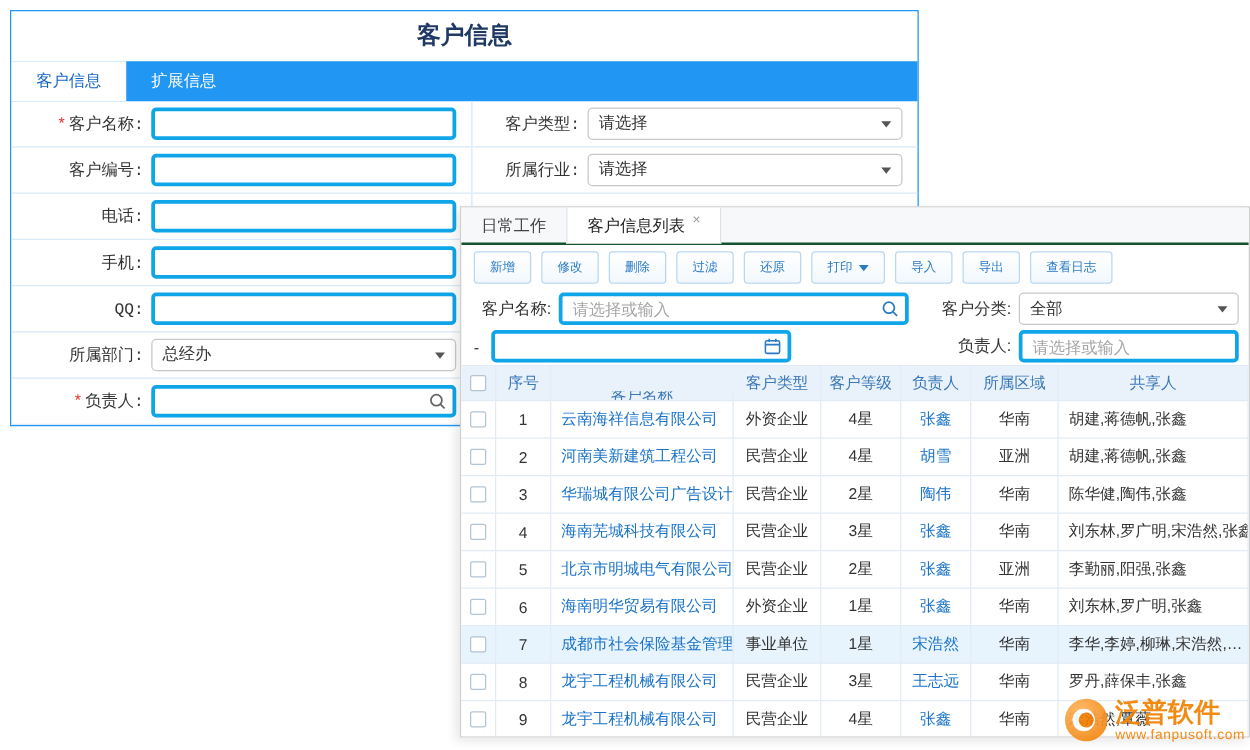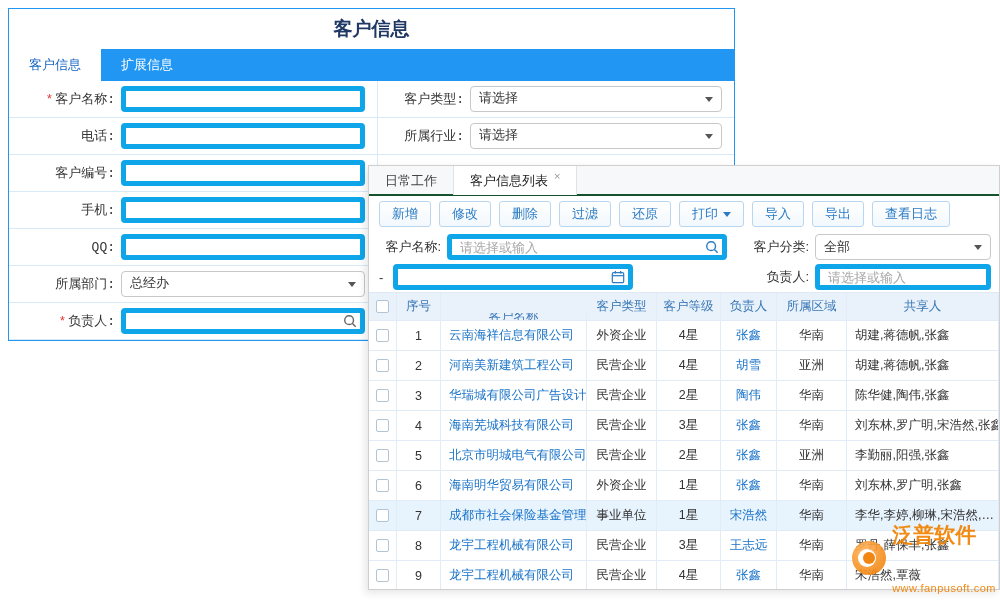--- a/index.html
+++ b/index.html
@@ -17,21 +17,21 @@
   .ftab.active { background:#fff; color:#1565c0; }
   .form-body { position:absolute; top:72px; left:0; right:0; bottom:0; display:flex;font-family:Liberation Mono, monospace; }
   .fcol.left { width:368px; flex:none; }
   .fcol.right { flex:1; border-left:1px solid #d8e9f8; }
   .frow { height:37px; border-bottom:1px solid #d8e9f8; display:flex; align-items:center; }
   .flabel { text-align:right; font-size:13px; color:#333; padding-right:6px; flex:none; }
   .fcol.left .flabel { width:112px; }
   .fcol.right .flabel { width:92px; }
   .req { color:#e53935; margin-right:2px; }
   .fctrl { position:relative; flex:1; padding-right:12px; }
-  .txt { width:100%; height:26px; border:5px solid #0ea5e9; border-radius:4px;
+  .txt { width:100%; height:26px; border:3px solid #0ea5e9; border-radius:4px;
     padding:0 8px; font-size:13px; color:#333; outline:none; background:#fff;
     font-family:inherit; }
   .txt.has-icon { padding-right:28px; }
   .selectbox { position:relative; height:26px; border:1px solid #c8c8c8; border-radius:4px;
     background:#fff; line-height:24px; font-size:13px; color:#333; padding:0 22px 0 8px;
     overflow:hidden; white-space:nowrap; cursor:pointer; }
   .caret-dark { position:absolute; right:8px; top:10px; width:0; height:0;
     border-left:4px solid transparent; border-right:4px solid transparent;
     border-top:5px solid #555; }
   .field-icon { position:absolute; top:50%; transform:translateY(-50%); right:20px;
@@ -44,21 +44,21 @@
     box-shadow:-3px 3px 8px rgba(0,0,0,.10); }
   .list-tabs { height:30px; background:#f6f8fa; border-bottom:2px solid #14532d;
     display:flex; }
   .ltab { padding:0 16px; line-height:29px; font-size:13px; color:#444; cursor:pointer; }
   .ltab.active { background:#fff; border-left:1px solid #dfe3e8; border-right:1px solid #dfe3e8;
     color:#222; position:relative; margin-bottom:-1px; }
   .tab-close { color:#999; font-size:11px; margin-left:6px; vertical-align:top;
     line-height:20px; cursor:pointer; }
   .toolbar { height:36px; display:flex; align-items:center; gap:8px; padding:0 10px; }
   .tbtn { height:26px; padding:0 12px; background:linear-gradient(#ffffff,#f2f8fd);
-    border:1px solid #b9d7f1; color:#2b7bc4; border-radius:3px; font-size:13px;
+    border:1px solid #b9d7f1; color:#2b7bc4; border-radius:3px; font-size:10px;
     display:inline-flex; align-items:center; gap:5px; cursor:pointer; font-family:inherit; }
   .caret-blue { width:0; height:0; border-left:4px solid transparent;
     border-right:4px solid transparent; border-top:5px solid #2b7bc4; }
 
   .filters { padding:0 4px 0 10px; }
   .filter-row { display:flex; align-items:center; height:30px; }
   .fl-left { width:358px; flex:none; display:flex; align-items:center; }
   .fl-right { flex:1; display:flex; align-items:center;margin-left:14px; }
   .fl-label { font-size:13px; color:#333; text-align:right; flex:none; }
   .lab-68 { width:68px; padding-right:6px; }
@@ -96,45 +96,45 @@
   
   .watermark { position:absolute; right:4px; bottom:6px; display:flex;
     align-items:center; gap:6px; opacity:.92; pointer-events:none; z-index:20; }
   .wm-logo { width:34px; height:34px; border-radius:50%; position:relative; flex:none;
     background:radial-gradient(circle at 35% 30%, #ffb45e, #f07c00); }
   .wm-logo::after { content:""; position:absolute; left:6px; top:8px; width:18px;
     height:18px; border-radius:50%; background:#fff; }
   .wm-logo::before { content:""; position:absolute; left:11px; top:11px; width:12px;
     height:12px; border-radius:50%; background:#f07c00; z-index:1; }
   .wm-brand { font-size:21px; font-weight:bold; color:#f08200; line-height:1.1; }
-  .wm-url { font-size:11px; color:#f08200; letter-spacing:.5px;margin-top:36px; }
+  .wm-url { font-size:11px; color:#f08200; letter-spacing:.5px; }
 </style>
 </head>
 <body>
 
 <div class="stage">
 
   <div class="win-form">
     <div class="win-title">客户信息</div>
     <div class="form-tabs">
       <div class="ftab active">客户信息</div>
       <div class="ftab">扩展信息</div>
     </div>
     <div class="form-body">
       <div class="fcol left">
         <div class="frow">
           <div class="flabel"><span class="req">*</span><span>客户名称:</span></div>
           <div class="fctrl"><input class="txt" value="" style=""></div>
         </div>
         <div class="frow">
+          <div class="flabel"><span>客户编号:</span></div>
+          <div class="fctrl"><input class="txt" value="" style=""></div>
+        </div>
+        <div class="frow">
           <div class="flabel"><span>电话:</span></div>
-          <div class="fctrl"><input class="txt" value="" style=""></div>
-        </div>
-        <div class="frow">
-          <div class="flabel"><span>客户编号:</span></div>
           <div class="fctrl"><input class="txt" value="" style=""></div>
         </div>
         <div class="frow">
           <div class="flabel"><span>手机:</span></div>
           <div class="fctrl"><input class="txt" value="" style=""></div>
         </div>
         <div class="frow">
           <div class="flabel"><span>QQ:</span></div>
           <div class="fctrl"><input class="txt" value="" style=""></div>
         </div>

